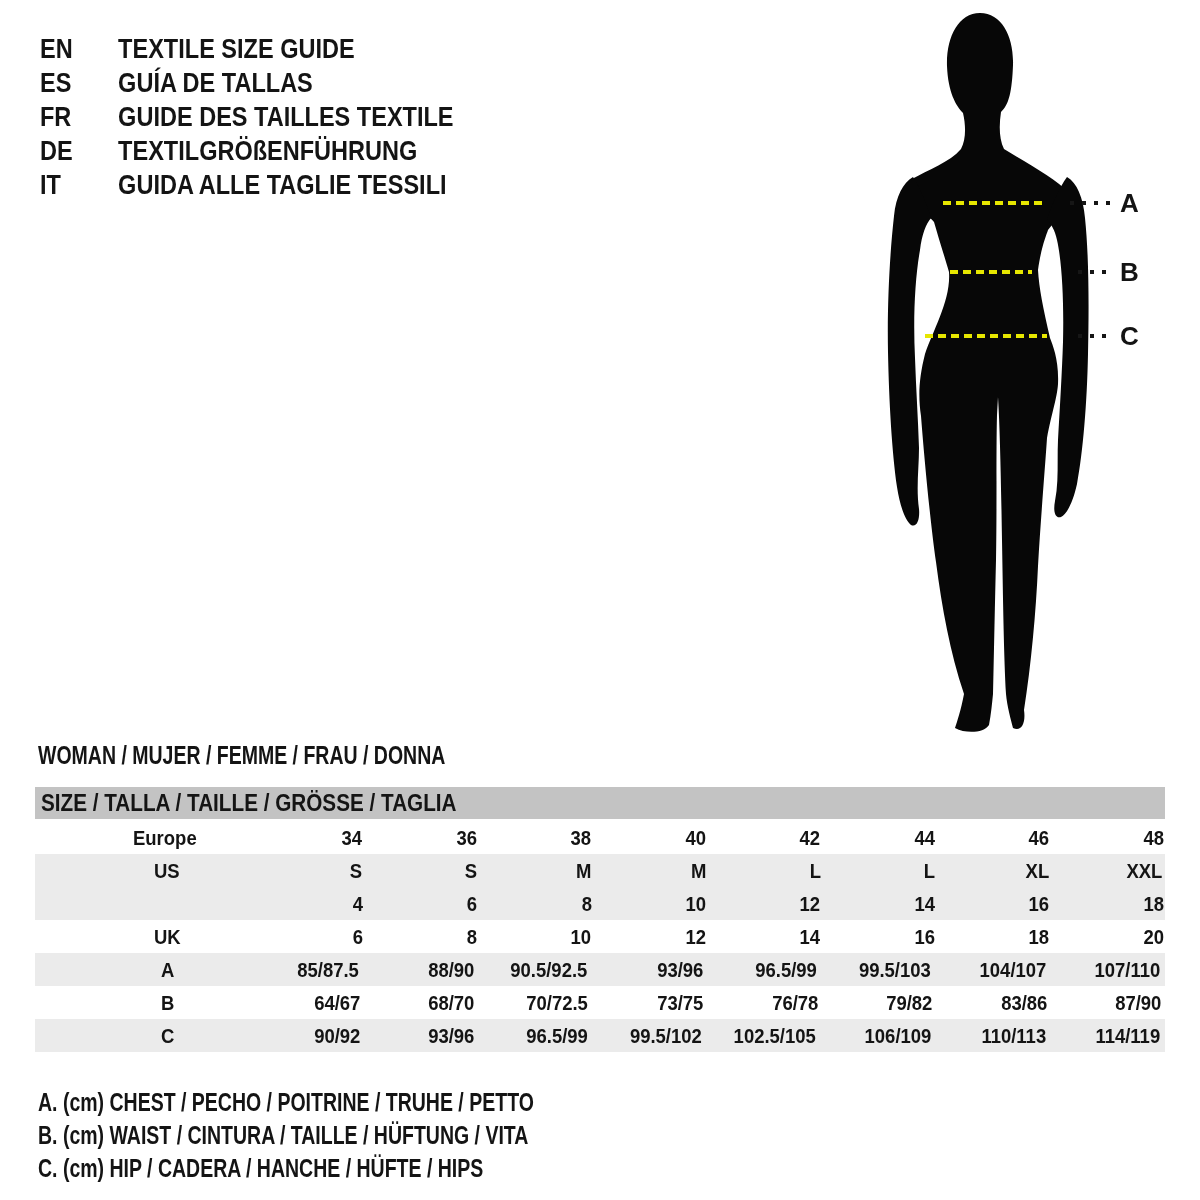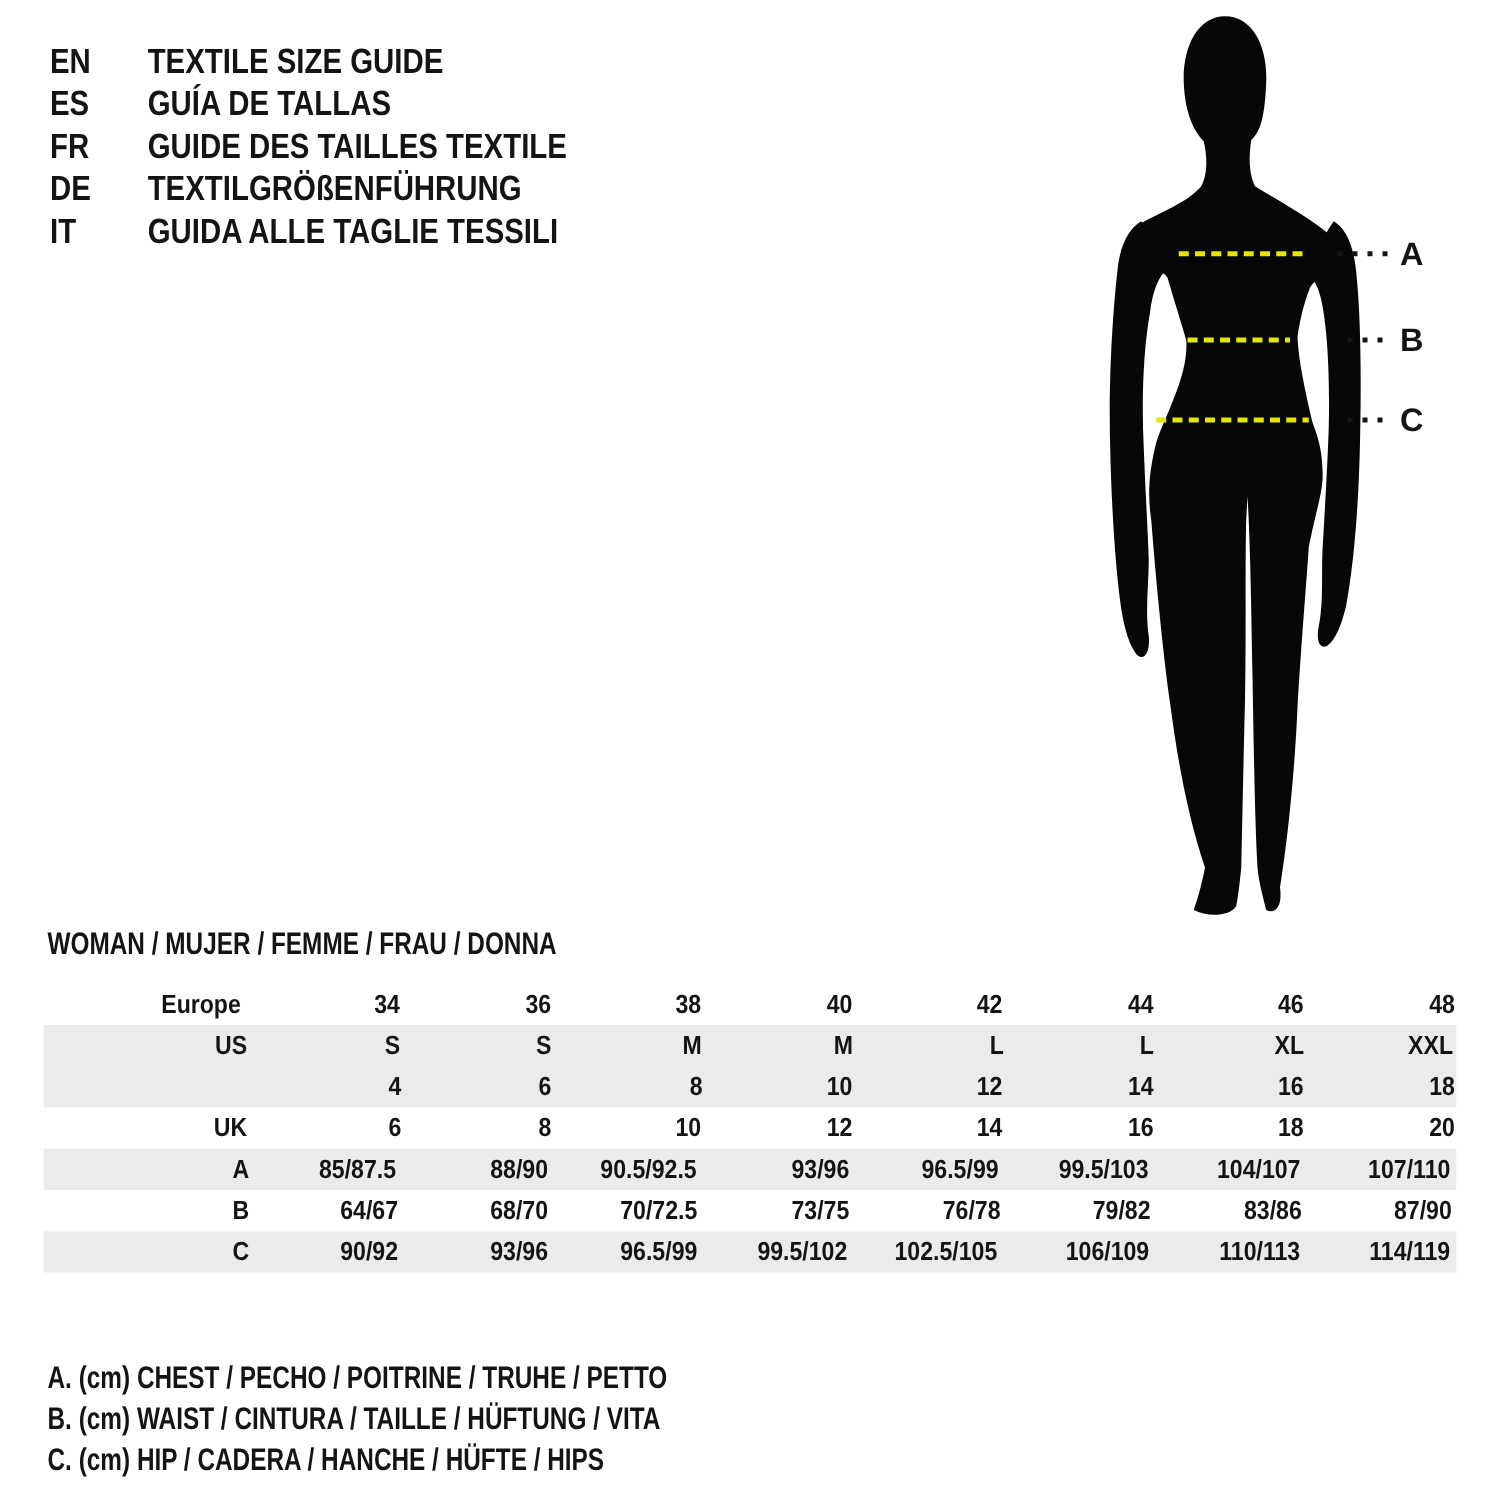--- a/index.html
+++ b/index.html
@@ -38,21 +38,21 @@
     height:32px;line-height:32px;background:var(--header-bg,#c3c3c3);
     margin-bottom:2px;padding-left:6px;white-space:nowrap;
   }
   .table-header span{
     display:inline-block;transform:scaleX(0.9);transform-origin:center left;
     font-weight:bold;font-size:23px;
   }
   .t-row{display:flex;height:33px;line-height:33px;}
   .t-row.shade{background:var(--shade,#ebebeb);}
   .cell{font-weight:bold;font-size:21px;overflow:visible;white-space:nowrap;}
-  .cell.label{flex:0 0 160px;padding-left:6px;text-align:right;}
+  .cell.label{flex:0 0 160px;padding-left:6px;text-align:center;margin-left:48px;}
   .cell.val{flex:1 1 0;text-align:right;}
   .cell span{display:inline-block;transform:scaleX(0.88);}
   .cell.label span{transform-origin:center left;}
   .cell.val span{transform-origin:center center;}
   
   .legend{position:absolute;left:38px;top:1086px;}
   .legend-line{
     font-weight:bold;font-size:25px;line-height:33px;white-space:nowrap;
     transform:scaleX(0.78);transform-origin:top left;
   }
@@ -157,20 +157,23 @@
     <line x1="218" y1="336" x2="250" y2="336" stroke="var(--lineblack,#161616)" stroke-width="4" stroke-dasharray="4 8"></line>
   </svg>
   <div class="measure-label" id="lblA">A</div>
   <div class="measure-label" id="lblB">B</div>
   <div class="measure-label" id="lblC">C</div>
 </div>
 
 <div class="section-title">WOMAN / MUJER / FEMME / FRAU / DONNA</div>
 
 <div class="size-table">
+  <div class="table-header">
+    <span>SIZE / TALLA / TAILLE / GRÖSSE / TAGLIA</span>
+  </div>
   <div id="table-rows">
       <div class="t-row">
         <div class="cell label"><span>Europe</span></div>
         <div class="cell val"><span>34</span></div>
         <div class="cell val"><span>36</span></div>
         <div class="cell val"><span>38</span></div>
         <div class="cell val"><span>40</span></div>
         <div class="cell val"><span>42</span></div>
         <div class="cell val"><span>44</span></div>
         <div class="cell val"><span>46</span></div>

